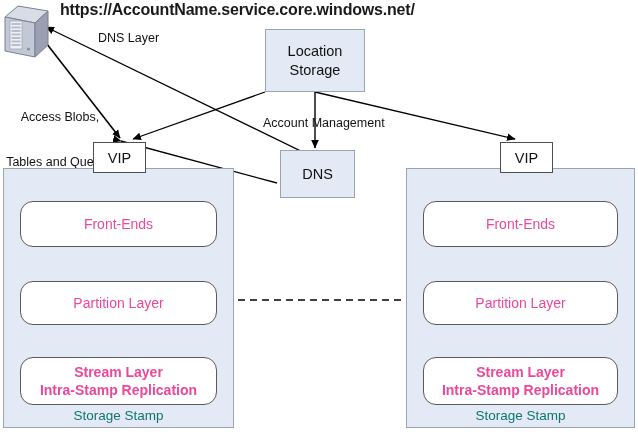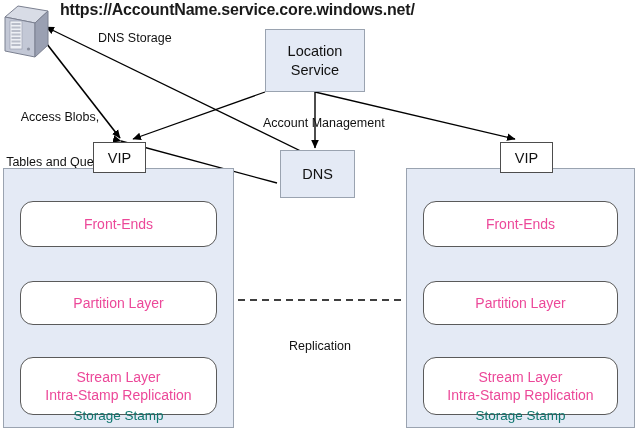--- a/index.html
+++ b/index.html
@@ -115,21 +115,21 @@
     flex-direction:column;
     align-items:center;
     justify-content:center;
     text-align:center;
     font-size:14px;
     color:#ec4899;
     line-height:18px;
   }
   .layer-fe{ left:16px; top:32px; right:16px; height:46px; }
   .layer-pl{ left:16px; top:112px; right:16px; height:44px; }
-  .layer-sl{ left:16px; top:188px; right:16px; height:58px; }
+  .layer-sl{ left:16px; top:188px; right:16px; height:48px;font-weight:bold; }
 
   .layer span{display:block;}
 </style>
 </head>
 <body>
 
 <div id="canvas">
 
   <svg id="svg-layer" viewBox="0 0 638 432" xmlns="http://www.w3.org/2000/svg">
     <defs>
@@ -184,38 +184,37 @@
         <rect x="9.5" y="26" width="9" height="2"></rect>
         <rect x="9.5" y="29.5" width="9" height="2"></rect>
         <rect x="9.5" y="33" width="9" height="2"></rect>
         <rect x="9.5" y="36.5" width="9" height="2"></rect>
         <rect x="9.5" y="40" width="9" height="2"></rect>
       </g>
       <circle cx="26.5" cy="45" r="1.6" fill="#8a8f9e"></circle>
     </svg>
   </div>
 
-  <div class="abs lbl lbl-dnslookup">DNS Storage</div>
+  <div class="abs lbl lbl-dnslookup">DNS Layer</div>
 
   <div class="abs lbl lbl-access">
     <div>Access Blobs,</div>
     <div>Tables and Queues</div>
     <div>for account</div>
   </div>
 
   <div class="abs lbl lbl-acctmgmt">Account Management</div>
 
   <div class="abs lbl lbl-interstamp">
-    <div>Replication</div>
   </div>
 
   <div class="abs bluebox box-location">
     <div>
       <span>Location</span>
-      <span>Service</span>
+      <span>Storage</span>
     </div>
   </div>
 
   <div class="abs bluebox box-dns">DNS</div>
 
   <div class="abs vipbox vip-left">VIP</div>
   <div class="abs vipbox vip-right">VIP</div>
 
   <div class="abs stamp stamp-left">
     <div class="layer layer-fe">

